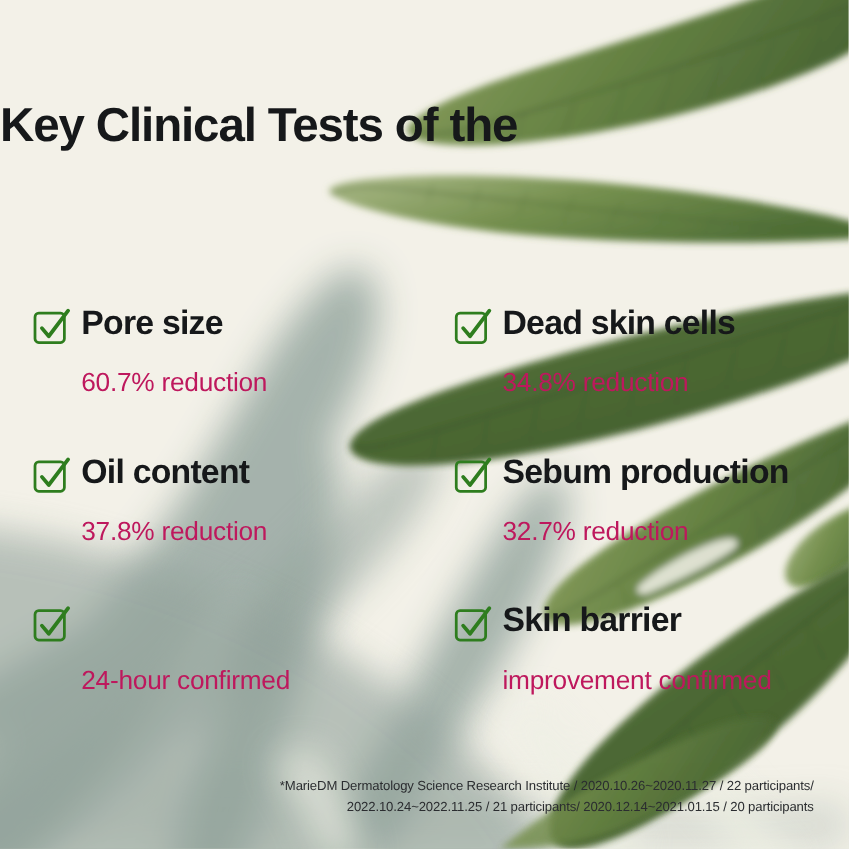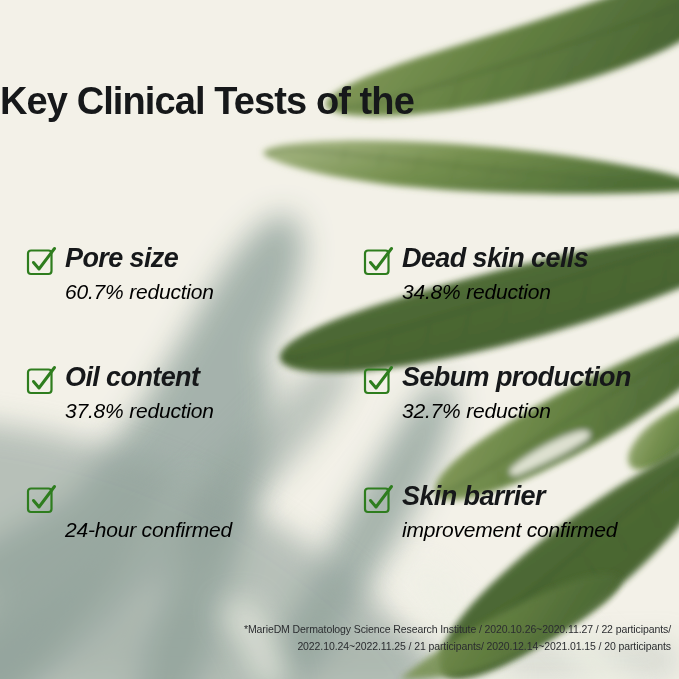--- a/index.html
+++ b/index.html
@@ -35,21 +35,20 @@
     letter-spacing:-0.9px;
     line-height:46px;
     font-family:"Liberation Sans", sans-serif;
   }
 
   
   .features {
     position:absolute;
     top:242px; left:0;
     width:679px;
-    font-style:italic;
   }
   .frow {
     position:relative;
     height:119px;
   }
   .fitem {
     position:absolute;
     top:0;
   }
   .fitem.col-left  { left:26px; }
@@ -72,32 +71,32 @@
     font-size:27px;
     font-weight:bold;
     color:#16181a;
     line-height:32px;
     letter-spacing:-0.6px;
     white-space:nowrap;
   }
   .fsub {
     font-size:21px;
     font-weight:normal;
-    color:#000000;
+    color:#be185d;
     line-height:26px;
     letter-spacing:-0.2px;
-    margin-top:3px;
+    margin-top:18px;
     margin-left:39px;
     white-space:nowrap;
   }
 
   
   .footnote {
     position:absolute;
-    right:8px;
+    right:28px;
     bottom:24px;
     width:640px;
     text-align:right;
     color:#2b2d30;
     font-size:10.5px;
     line-height:17px;
     letter-spacing:-0.1px;
   }
   .footnote div { white-space:nowrap; }
 </style>

